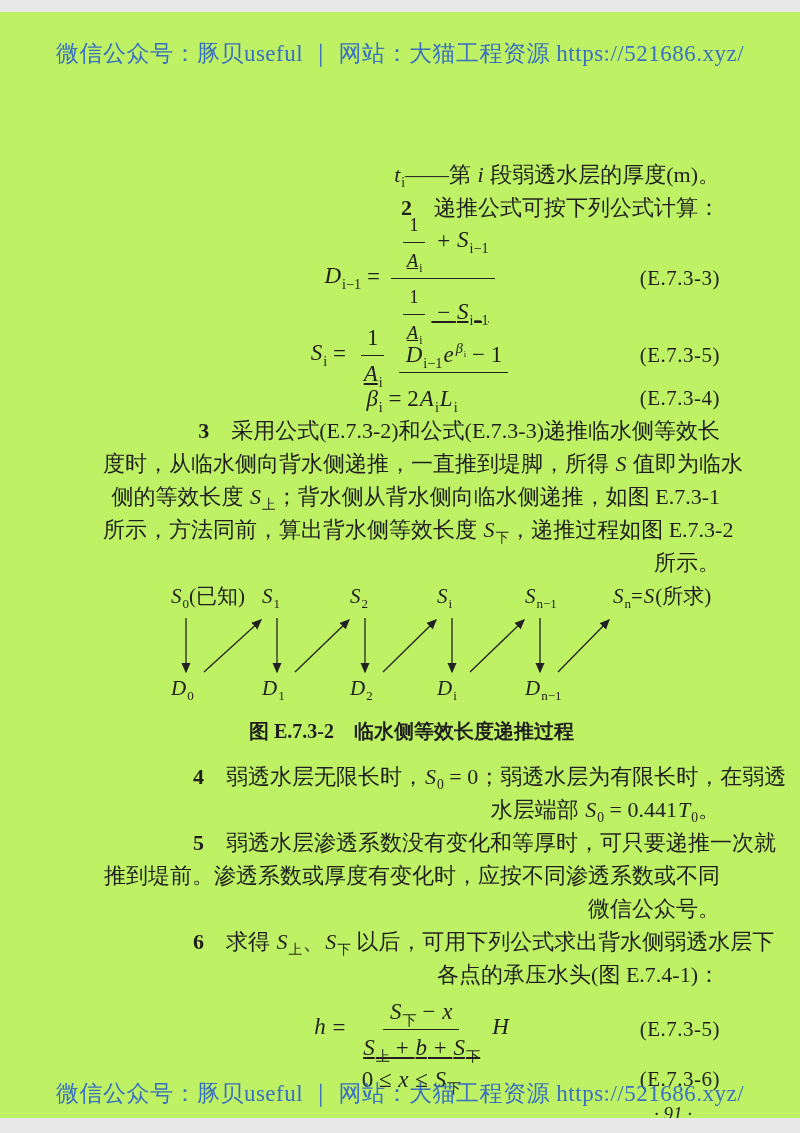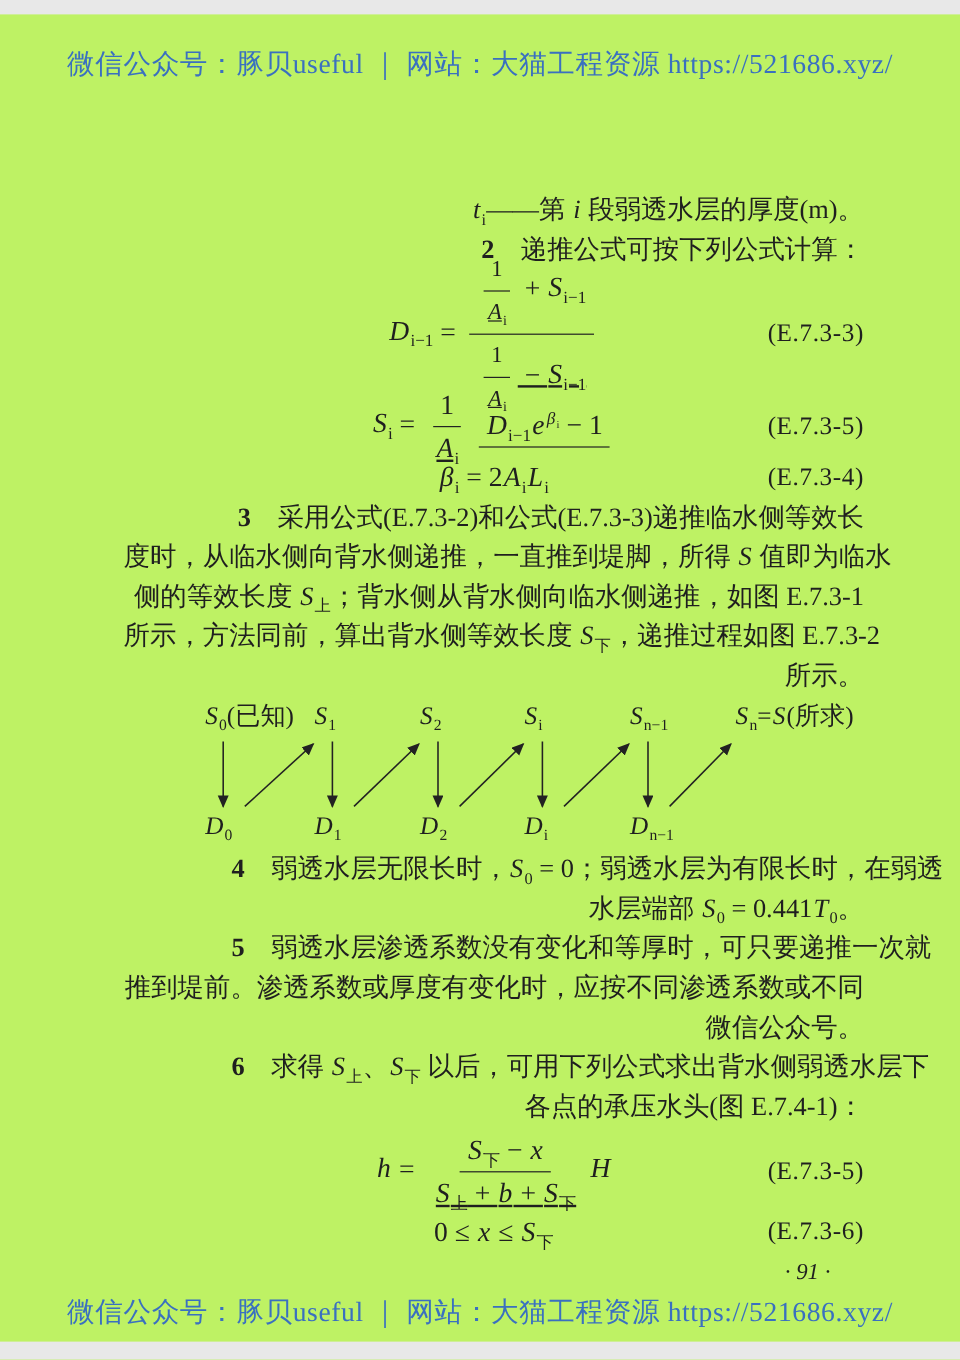--- a/index.html
+++ b/index.html
@@ -16,21 +16,21 @@
   .mi{white-space:nowrap;}
   .mi b{font-weight:700;}
   .mi i, i{font-style:italic;padding:0 1px;font-family:"Liberation Serif","DejaVu Serif",serif;}
   sub{font-size:.62em;line-height:0;}
   sup{font-size:.62em;line-height:0;}
   .formula-row{position:relative;display:flex;align-items:center;justify-content:center;}
   .formula-row .eq-label{position:absolute;right:0;top:50%;transform:translateY(-50%);
                          font-size:21px;letter-spacing:.5px;}
   .f2{height:100px;margin-top:4px;}
   .f3{height:54px;align-items:center;}
-  .f4{height:32px;align-items:flex-end;}
+  .f4{height:32px;}
   .f5{height:64px;margin-top:6px;}
   .f6{height:36px;justify-content:center;}
   .math{font-size:23px;}
   .frac{display:inline-flex;flex-direction:column;align-items:center;vertical-align:middle;
         margin:0 5px;text-align:center;}
   .fnum{display:block;padding:0 6px 1px;border-bottom:1.6px solid #222;}
   .fden{display:block;padding:1px 6px 0;text-decoration:underline;}
   .frac .frac{font-size:.82em;margin:0 3px;}
   .para{margin:0;}
   .diagram{position:relative;height:125px;margin-top:3px;}
@@ -112,20 +112,21 @@
       <span class="dlbl" style="left:333px;top:2px"><span class="mi"><i>S</i><sub>i</sub></span></span>
       <span class="dlbl" style="left:421px;top:2px"><span class="mi"><i>S</i><sub>n−1</sub></span></span>
       <span class="dlbl" style="left:509px;top:2px"><span class="mi"><i>S</i><sub>n</sub></span>=<span class="mi"><i>S</i></span>(所求)</span>
       <span class="dlbl" style="left:67px;top:94px"><span class="mi"><i>D</i><sub>0</sub></span></span>
       <span class="dlbl" style="left:158px;top:94px"><span class="mi"><i>D</i><sub>1</sub></span></span>
       <span class="dlbl" style="left:246px;top:94px"><span class="mi"><i>D</i><sub>2</sub></span></span>
       <span class="dlbl" style="left:333px;top:94px"><span class="mi"><i>D</i><sub>i</sub></span></span>
       <span class="dlbl" style="left:421px;top:94px"><span class="mi"><i>D</i><sub>n−1</sub></span></span>
     </div>
 
+    <div class="caption">图 E.7.3-2　临水侧等效长度递推过程</div>
 
     <div class="para">
       <div class="line indent"><span class="mi"><b>4</b></span>　弱透水层无限长时，<span class="mi"><i>S</i><sub>0</sub></span> = 0；弱透水层为有限长时，在弱透</div>
       <div class="line">水层端部 <span class="mi"><i>S</i><sub>0</sub></span> = 0.441<span class="mi"><i>T</i><sub>0</sub></span>。</div>
     </div>
 
     <div class="para">
       <div class="line indent"><span class="mi"><b>5</b></span>　弱透水层渗透系数没有变化和等厚时，可只要递推一次就</div>
       <div class="line">推到堤前。渗透系数或厚度有变化时，应按不同渗透系数或不同</div>
       <div class="line">微信公众号。</div>

